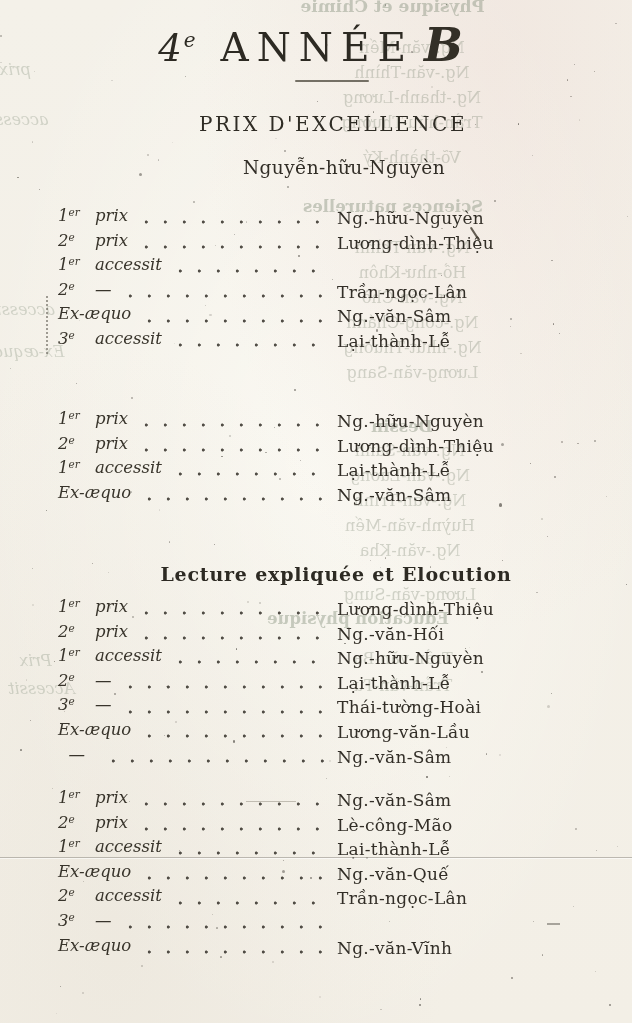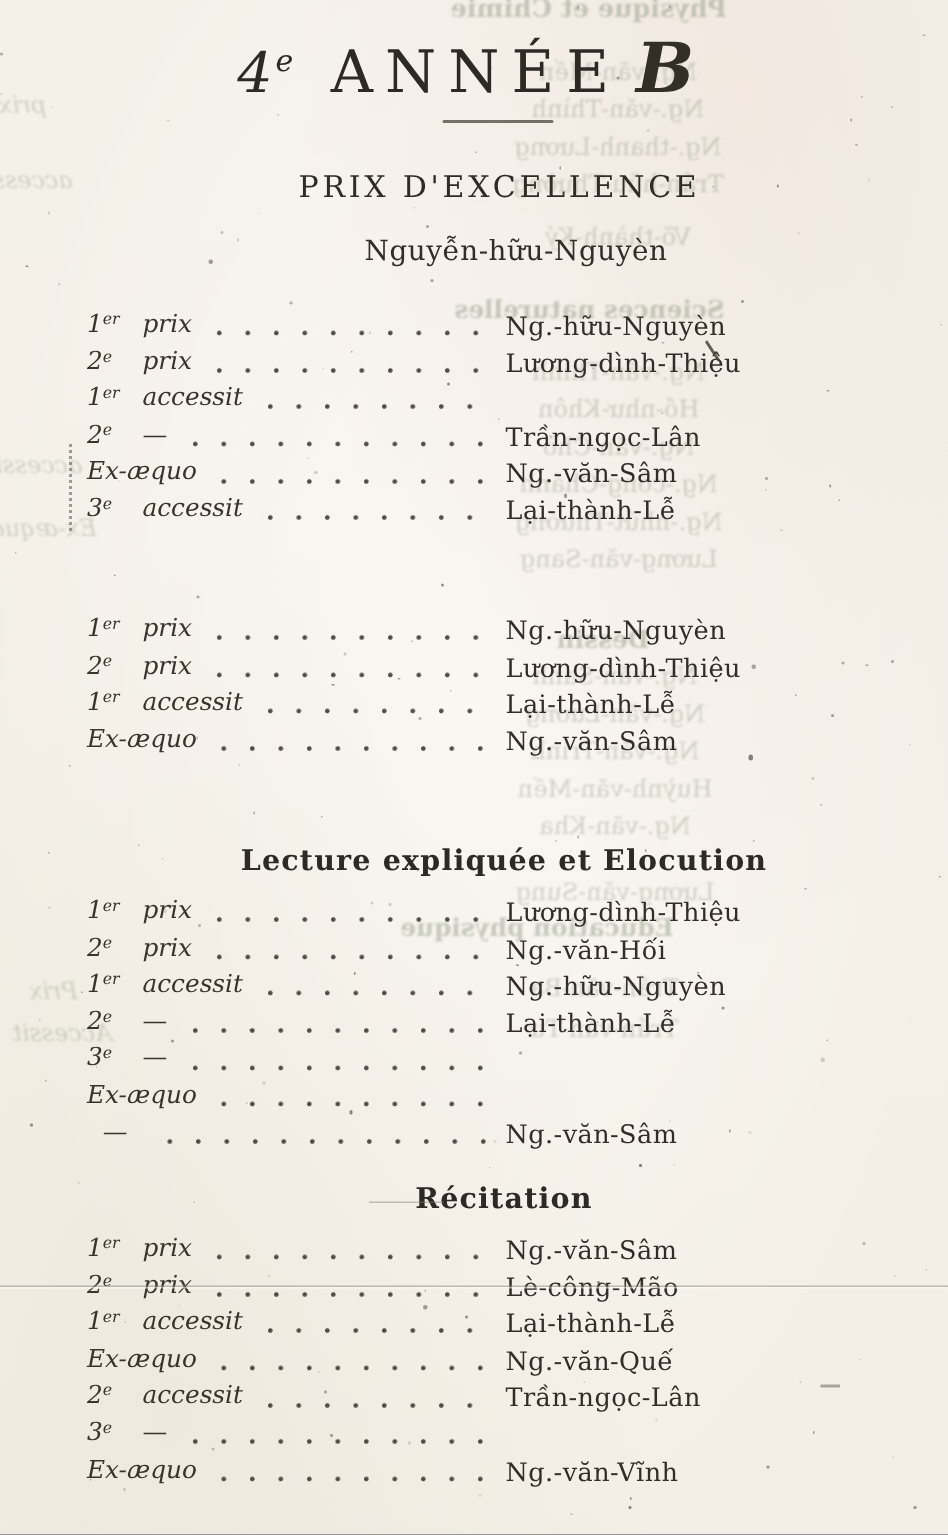--- a/index.html
+++ b/index.html
@@ -201,37 +201,38 @@
         <div class="prow">
           <span class="rank"><span>2</span><sup>e</sup></span>
           <span class="kind">—</span>
           <span class="dots"></span>
           <span class="pname">Lại-thành-Lễ</span>
         </div>
         <div class="prow">
           <span class="rank"><span>3</span><sup>e</sup></span>
           <span class="kind">—</span>
           <span class="dots"></span>
+          <span class="pname">Thái-tường-Hoài</span>
         </div>
         <div class="prow">
           <span class="rank"><span>Ex-æquo</span></span>
           <span class="kind"></span>
           <span class="dots"></span>
+          <span class="pname">Lương-văn-Lầu</span>
         </div>
         <div class="prow">
           <span class="rank"><span>&nbsp;&nbsp;—</span></span>
           <span class="kind"></span>
           <span class="dots"></span>
           <span class="pname">Ng.-văn-Sâm</span>
         </div>
       </div>
   </section>
 
   <section class="sec" style="top:788px">
-    <h2>Récitation</h2>
     <div class="rows">
         <div class="prow">
           <span class="rank"><span>1</span><sup>er</sup></span>
           <span class="kind">prix</span>
           <span class="dots"></span>
           <span class="pname">Ng.-văn-Sâm</span>
         </div>
         <div class="prow">
           <span class="rank"><span>2</span><sup>e</sup></span>
           <span class="kind">prix</span>

